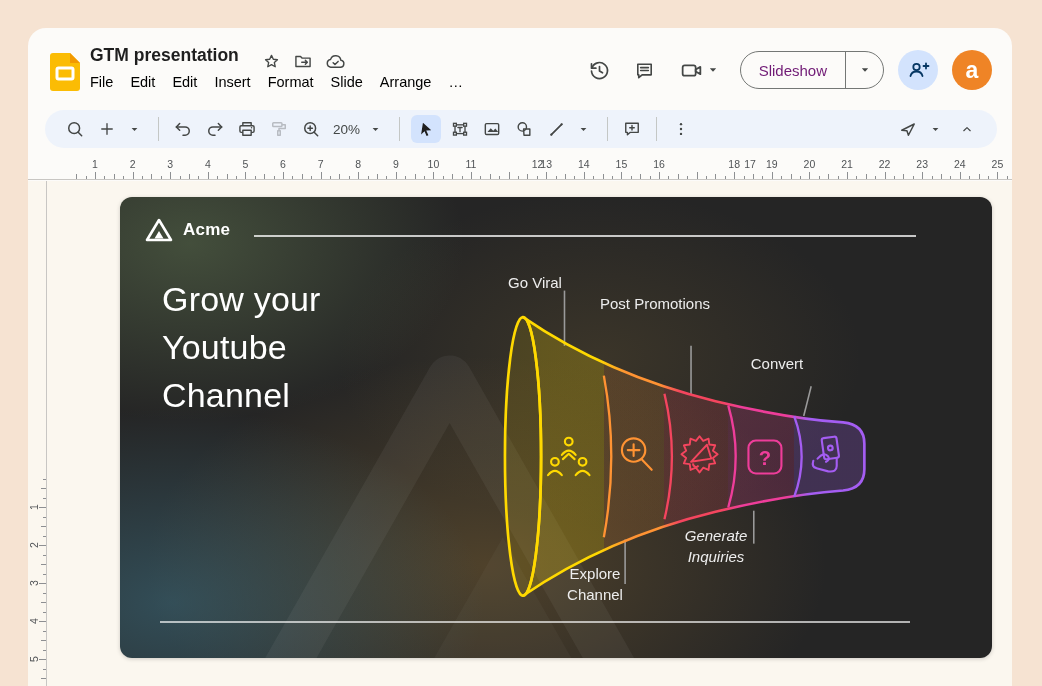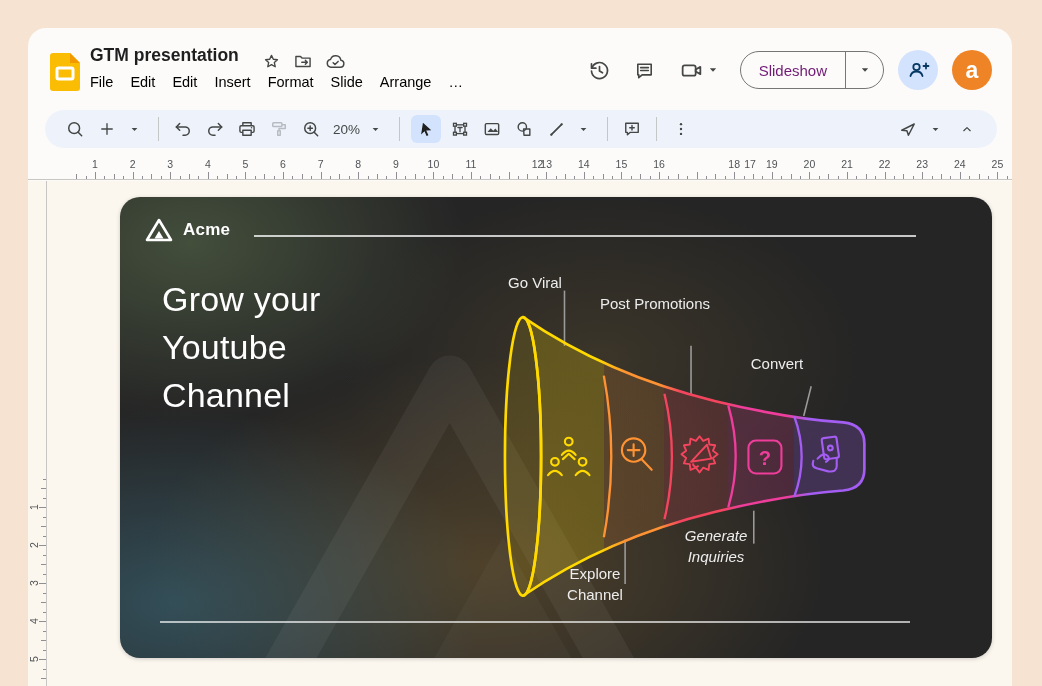--- a/index.html
+++ b/index.html
@@ -47,21 +47,21 @@
   .h-num { position:absolute; top:0; width:16px; text-align:center; font-size:10.5px; color:#505356; }
   .h-tick { position:absolute; bottom:0; width:1px; background:#8d8f92; }
   .canvas { position:absolute; left:0; top:153px; width:100%; bottom:0; background:#fbf7ef; }
   .canvas-edge { position:absolute; left:18px; top:153px; bottom:0; width:1px; background:#c8c6c3; }
   .v-ruler { position:absolute; left:0; top:153px; bottom:0; width:18px; }
   .v-num { position:absolute; left:-1px; width:14px; text-align:center; font-size:10.5px; color:#505356;
     transform:rotate(-90deg); }
   .v-tick { position:absolute; height:1px; background:#8d8f92; }
 
   
-  .slide { position:absolute; left:92px; top:169px; width:872px; height:461px; border-radius:20px;
+  .slide { position:absolute; left:92px; top:169px; width:872px; height:461px; border-radius:12px;
     overflow:hidden; box-shadow:0 1px 4px rgba(0,0,0,.18);
     background:
       radial-gradient(45% 55% at 8% 10%, rgba(92,112,78,.55), rgba(0,0,0,0) 70%),
       radial-gradient(55% 65% at 6% 88%, rgba(64,118,138,.50), rgba(0,0,0,0) 65%),
       radial-gradient(60% 70% at 42% 80%, rgba(130,100,50,.45), rgba(0,0,0,0) 65%),
       radial-gradient(50% 60% at 55% 35%, rgba(110,90,50,.30), rgba(0,0,0,0) 60%),
       #252525; }
   .wm { position:absolute; inset:0; }
   .brand-row { position:absolute; left:24px; top:20px; display:flex; align-items:center; gap:9px; }
   .brand-name { color:#fff; font-size:17px; font-weight:bold; letter-spacing:.2px; }

